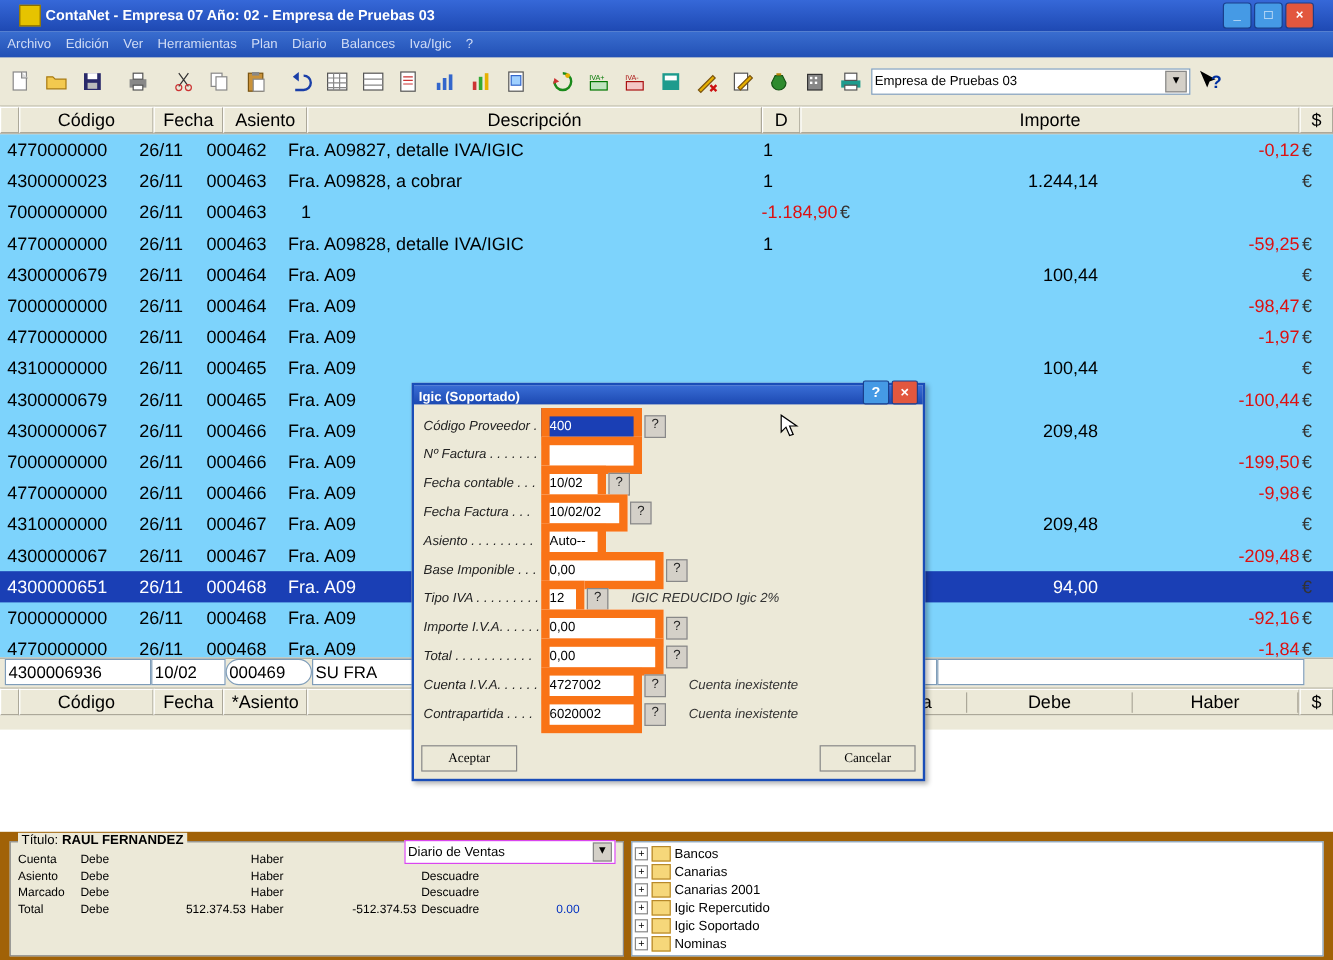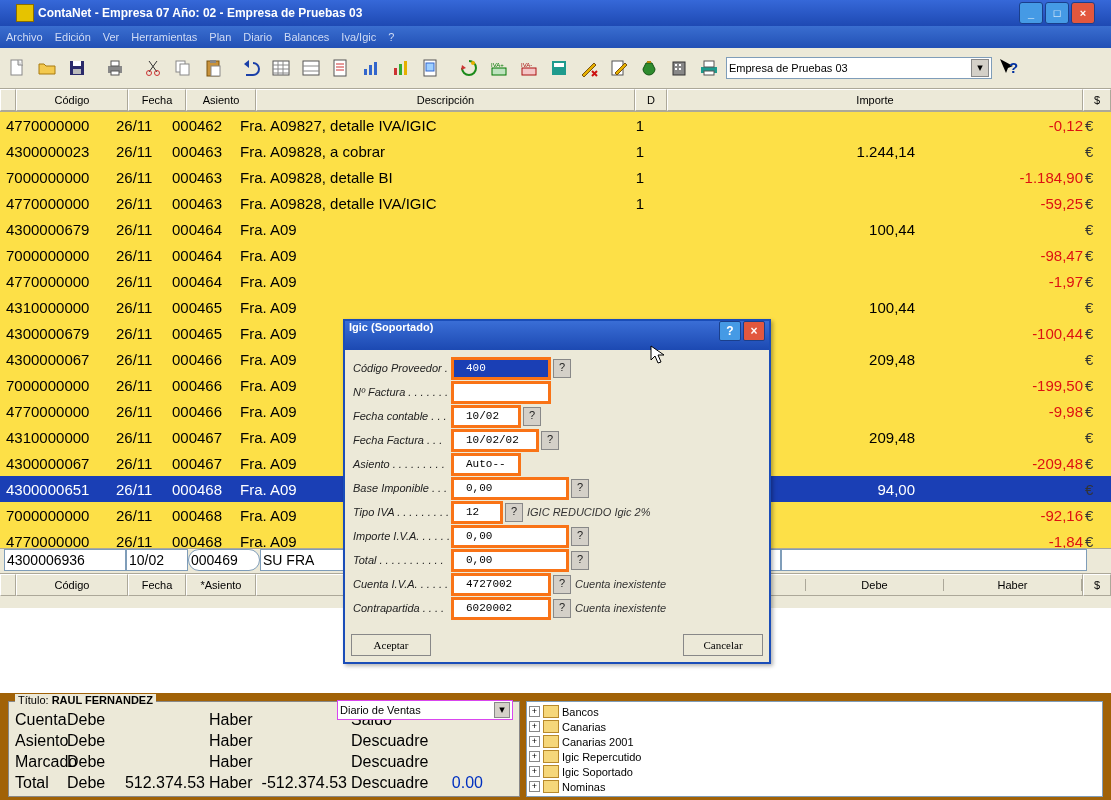--- a/index.html
+++ b/index.html
@@ -15,23 +15,23 @@
 .tbtn svg{width:20px;height:20px}
 .tsep{width:4px}
 .company-sel{flex:1;max-width:260px;height:20px;border:1px solid #7f9db9;background:#fff;display:flex;align-items:center;padding:0 2px}
 .company-sel span{flex:1}
 .company-sel .dd{width:16px;height:16px;background:#d4d0c8;border:1px solid #888;text-align:center;line-height:14px}
 .what{width:26px;height:24px;display:flex;align-items:center;justify-content:center;font-size:18px;font-weight:bold;color:#002b8a}
 .what svg{width:22px;height:22px}
 
 .main{position:relative;height:604px;background:#fff}
 .hdr{display:flex;border-bottom:1px solid #aca899;background:#ece9d8;height:22px;align-items:stretch}
-.hdr .cell,.ftr .cell{border:1px solid #fff;border-right-color:#aca899;border-bottom-color:#aca899;background:#ece9d8;display:flex;align-items:center;justify-content:center;font-size:11px}
+.hdr .cell,.ftr .cell{border:1px solid #fff;border-right-color:#aca899;border-bottom-color:#aca899;background:#ece9d8;display:flex;align-items:center;justify-content:center;font-size:15px}
 .c-code{width:110px}.c-date{width:56px}.c-ast{width:68px}.c-desc{flex:1}.c-d{width:30px}.c-imp{width:414px}.c-cur{width:26px}
-.rows{height:436px;overflow:hidden;background:#fde047}
+.rows{height:436px;overflow:hidden;background:#7dd3fc}
 .row{display:flex;height:26px;align-items:center;font-size:15px;font-family:Arial}
 .row.sel{background:#1a3fb5;color:#fff}
 .row .code{width:110px;padding-left:6px}
 .row .date{width:56px}
 .row .ast{width:68px}
 .row .desc{flex:1;white-space:nowrap;overflow:hidden}
 .row .d{width:30px;text-align:center}
 .row .imp{width:260px;text-align:right;padding-right:14px}
 .row .neg{width:154px;text-align:right;color:#d11;padding-right:2px}
 .row.sel .neg{color:#fff}
@@ -39,44 +39,44 @@
 .inputrow{display:flex;height:24px;background:#ece9d8;border-top:1px solid #aca899;border-bottom:1px solid #aca899}
 .inputrow input{border:1px solid #7f9db9;background:#fff;font-size:14px;height:20px;padding:0 2px;font-family:Arial}
 .ftr{display:flex;height:22px}
 .ftr .cell.c-imp{display:flex}
 .ftr .sub{flex:1;border-right:1px solid #aca899;display:flex;align-items:center;justify-content:center}
 .spacer{height:12px;background:#ece9d8}
 
 .bottom{display:flex;height:96px;background:#a16207;padding:8px;gap:6px}
 .panel-l{width:510px;border:1px solid #888;background:#ece9d8;position:relative}
 .panel-l .pt{position:absolute;top:-8px;left:6px;background:#ece9d8;padding:0 3px;font-size:11px}
-.panel-grid{display:grid;grid-template-columns:52px 48px 94px 48px 94px 66px 70px;font-size:16px;padding:8px 4px 2px 4px;row-gap:1px}
+.panel-grid{display:grid;grid-template-columns:52px 48px 94px 48px 94px 66px 70px;font-size:10px;padding:8px 4px 2px 4px;row-gap:1px}
 .panel-grid div{padding:1px 2px}
 .diary-sel{position:absolute;top:-2px;right:6px;border:1px solid #d946ef;background:#fff;width:170px;height:18px;display:flex;align-items:center;padding:0 2px}
 .diary-sel .dd{width:14px;height:14px;background:#d4d0c8;border:1px solid #888;text-align:center;line-height:12px;margin-left:auto}
 .tree{flex:1;border:1px solid #7f9db9;background:#fff;overflow:auto;padding:2px;font-size:11px}
 .tree .node{display:flex;align-items:center;height:15px;gap:3px}
 .tree .pm{width:9px;height:9px;border:1px solid #888;text-align:center;line-height:8px;font-size:9px}
 .tree .fld{width:14px;height:11px;background:#f6d77a;border:1px solid #b8892a}
 
 .statusbar{height:20px;background:#ece9d8;border-top:1px solid #aca899;display:flex;align-items:center;font-size:11px;padding:0 4px;gap:6px}
 .statusbar .flex{flex:1}
 
 
 .dialog{position:absolute;left:343px;top:230px;width:424px;border:2px solid #1a4db8;background:#ece9d8;box-shadow:2px 2px 4px rgba(0,0,0,.3)}
-.dlg-title{background:linear-gradient(#3a6ed6,#1c49b2);height:29px;display:flex;align-items:flex-start;color:#fff;padding:0 4px;font-weight:bold}
+.dlg-title{background:linear-gradient(#3a6ed6,#1c49b2);height:16px;display:flex;align-items:flex-end;color:#fff;padding:0 4px;font-weight:bold}
 .dlg-title .t{flex:1}
 .dlg-title .hb{width:20px;height:18px;background:#459ae5;border:1px solid #1a3f8c;margin-left:2px;display:flex;align-items:center;justify-content:center;border-radius:2px;font-size:12px}
 .dlg-title .hb.close{background:#e2573e}
 .dlg-body{padding:6px 8px}
 .frow{display:flex;align-items:center;height:24px;font-size:11px;font-style:italic;color:#222}
 .frow label{width:98px;white-space:nowrap}
-.frow input{border:3px solid #f97316;background:#fff;height:17px;font-size:11px;padding:0 12px;font-family:Liberation Mono, monospace}
+.frow input{border:7px solid #f97316;background:#fff;height:17px;font-size:11px;padding:0 0;font-family:Liberation Sans, sans-serif}
 .frow .hq{width:16px;height:17px;border:1px solid #888;background:#d4d0c8;text-align:center;line-height:15px;margin-left:2px;font-style:normal;font-size:11px}
-.frow .note{margin-left:4px;font-style:italic;color:#333}
+.frow .note{margin-left:19px;font-style:italic;color:#333}
 .dlg-btns{display:flex;justify-content:space-between;padding:8px 6px 6px 6px}
 .dlg-btns button{width:80px;height:22px;border:1px solid #888;background:#ece9d8;font-family:Tahoma;font-size:11px}
 
 .cursor{position:absolute;left:650px;top:256px;pointer-events:none}
 </style>
 </head>
 <body>
 
 <div class="titlebar">
   <div class="icon"></div>
@@ -292,21 +292,20 @@
         <div class="desc">Fra. A09828, a cobrar</div>
         <div class="d">1</div>
         <div class="imp">1.244,14</div>
         <div class="neg"></div>
         <div class="cur">€</div>
       </div>
       <div class="row">
         <div class="code">7000000000</div>
         <div class="date">26/11</div>
         <div class="ast">000463</div>
-        <div class="desc">Fra. A09828, detalle BI</div>
         <div class="d">1</div>
         <div class="imp"></div>
         <div class="neg">-1.184,90</div>
         <div class="cur">€</div>
       </div>
       <div class="row">
         <div class="code">4770000000</div>
         <div class="date">26/11</div>
         <div class="ast">000463</div>
         <div class="desc">Fra. A09828, detalle IVA/IGIC</div>

